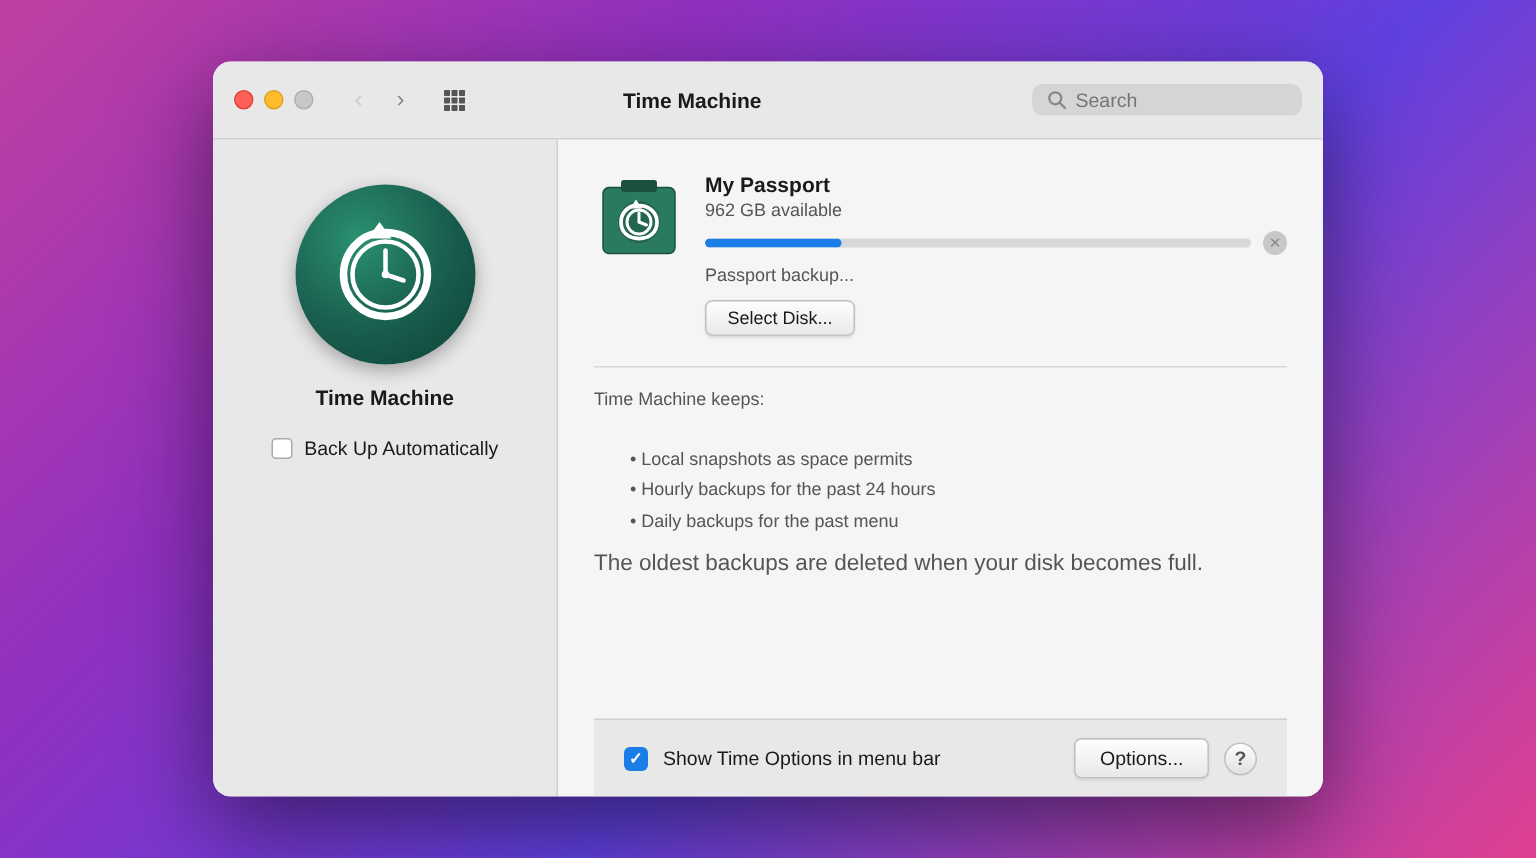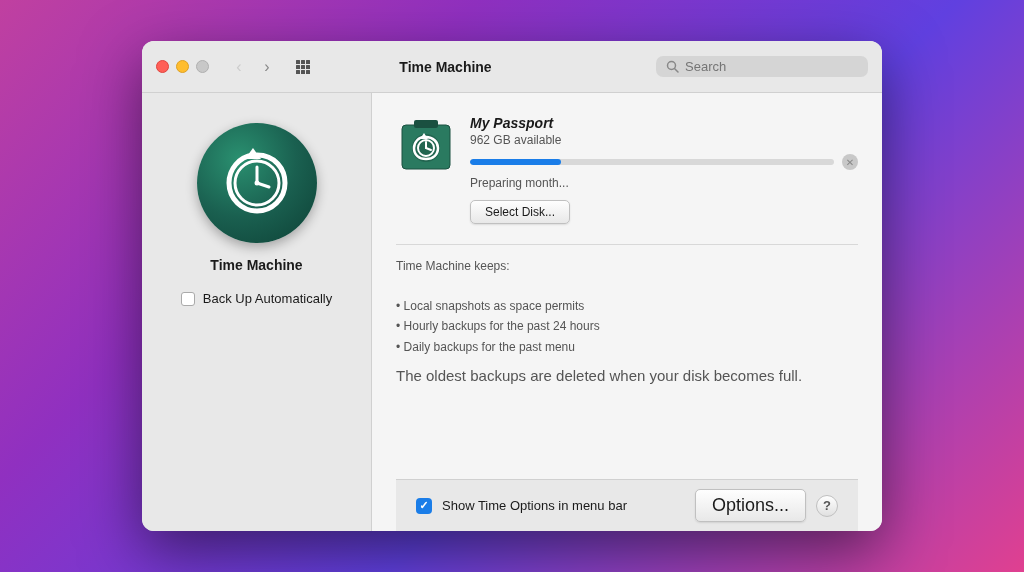--- a/index.html
+++ b/index.html
@@ -94,21 +94,21 @@
       margin-left: -80px;
     }
 
     .search-box {
       display: flex;
       align-items: center;
       background: rgba(0,0,0,0.08);
       border-radius: 7px;
       padding: 3px 10px;
       gap: 6px;
-      width: 212px;
+      width: 180px;
     }
 
     .search-box input {
       background: transparent;
       border: none;
       outline: none;
       font-size: 13px;
       color: #666;
       width: 100%;
     }
@@ -216,21 +216,20 @@
     .disk-info {
       flex: 1;
       padding-top: 2px;
     }
 
     .disk-name {
       font-size: 14px;
       font-weight: 700;
       color: #1a1a1a;
       margin-bottom: 2px;
-      font-style: italic;
     }
 
     .disk-available {
       font-size: 12px;
       color: #555;
       margin-bottom: 7px;
     }
 
     .progress-row {
       display: flex;
@@ -304,20 +303,21 @@
 
     .keeps-list {
       list-style: none;
       margin-bottom: 10px;
     }
 
     .keeps-list li {
       font-size: 12px;
       color: #555;
       line-height: 1.7;
+      margin-left: 24px;
     }
 
     .keeps-list li::before {
       content: "• ";
     }
 
     .oldest-text {
       font-size: 15px;
       color: #555;
     }
@@ -356,21 +356,21 @@
       font-size: 13px;
       color: #1a1a1a;
       flex: 1;
     }
 
     .options-btn {
       padding: 5px 16px;
       background: linear-gradient(to bottom, #fefefe, #e8e8e8);
       border: 1px solid #c0c0c0;
       border-radius: 5px;
-      font-size: 18px;
+      font-size: 13px;
       color: #1a1a1a;
       cursor: pointer;
       box-shadow: 0 1px 2px rgba(0,0,0,0.1);
     }
 
     .help-btn {
       width: 22px;
       height: 22px;
       border-radius: 50%;
       background: linear-gradient(to bottom, #fefefe, #e0e0e0);
@@ -479,21 +479,21 @@
           <div class="disk-name">My Passport</div>
           <div class="disk-available">962 GB available</div>
 
           <div class="progress-row">
             <div class="progress-bar-bg">
               <div class="progress-bar-fill"></div>
             </div>
             <div class="progress-x">✕</div>
           </div>
 
-          <div class="preparing-text">Preparing month...</div>
+          <div class="preparing-text">Passport backup...</div>
 
           <button class="select-disk-btn">Select Disk...</button>
         </div>
       </div>
 
       <div class="divider"></div>
 
       <div class="keeps-section">
         <div class="keeps-title">Time Machine keeps:</div>
         <ul class="keeps-list">

